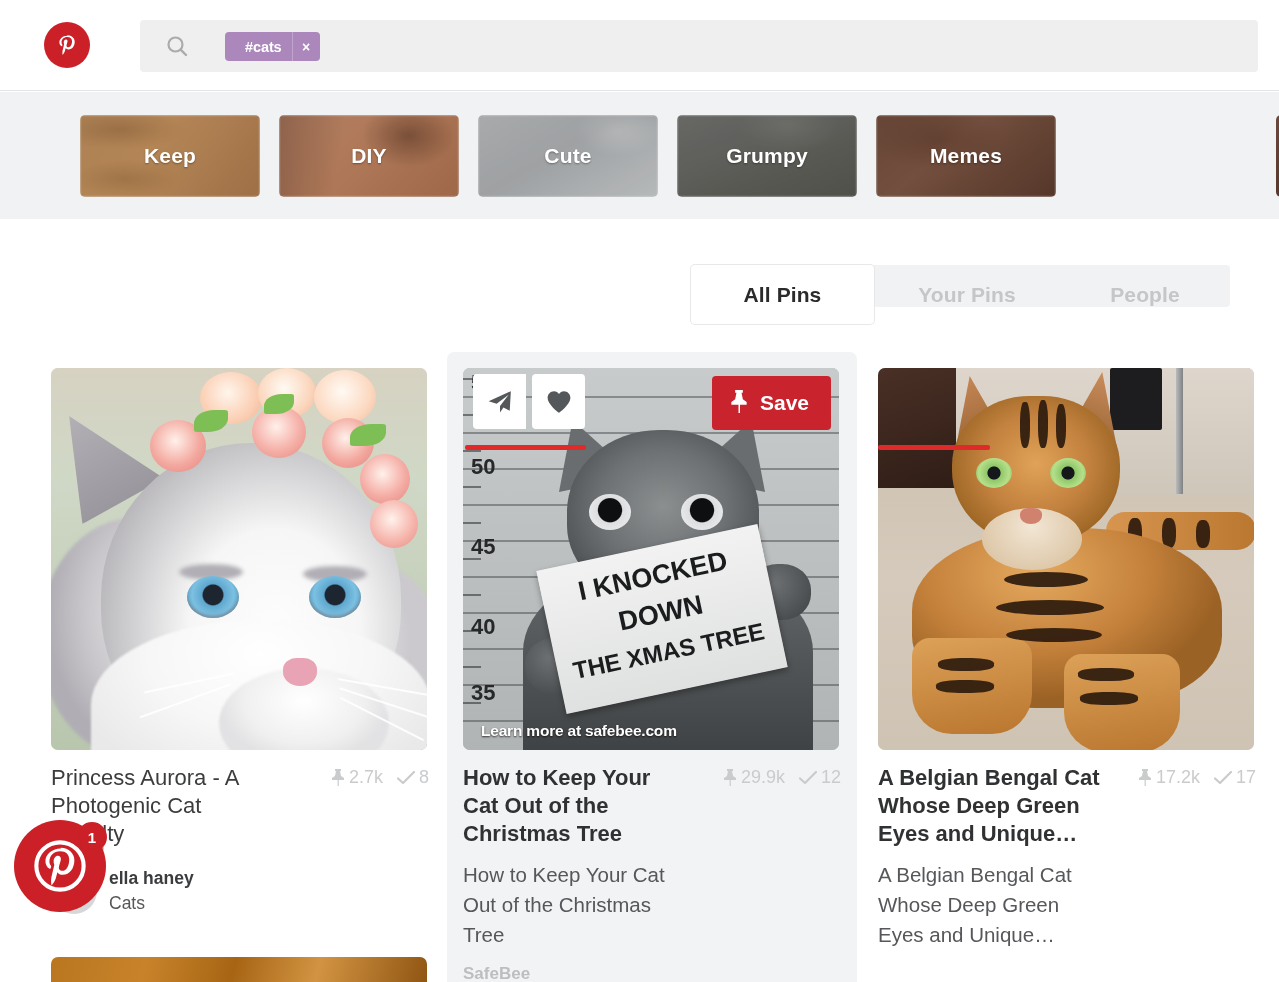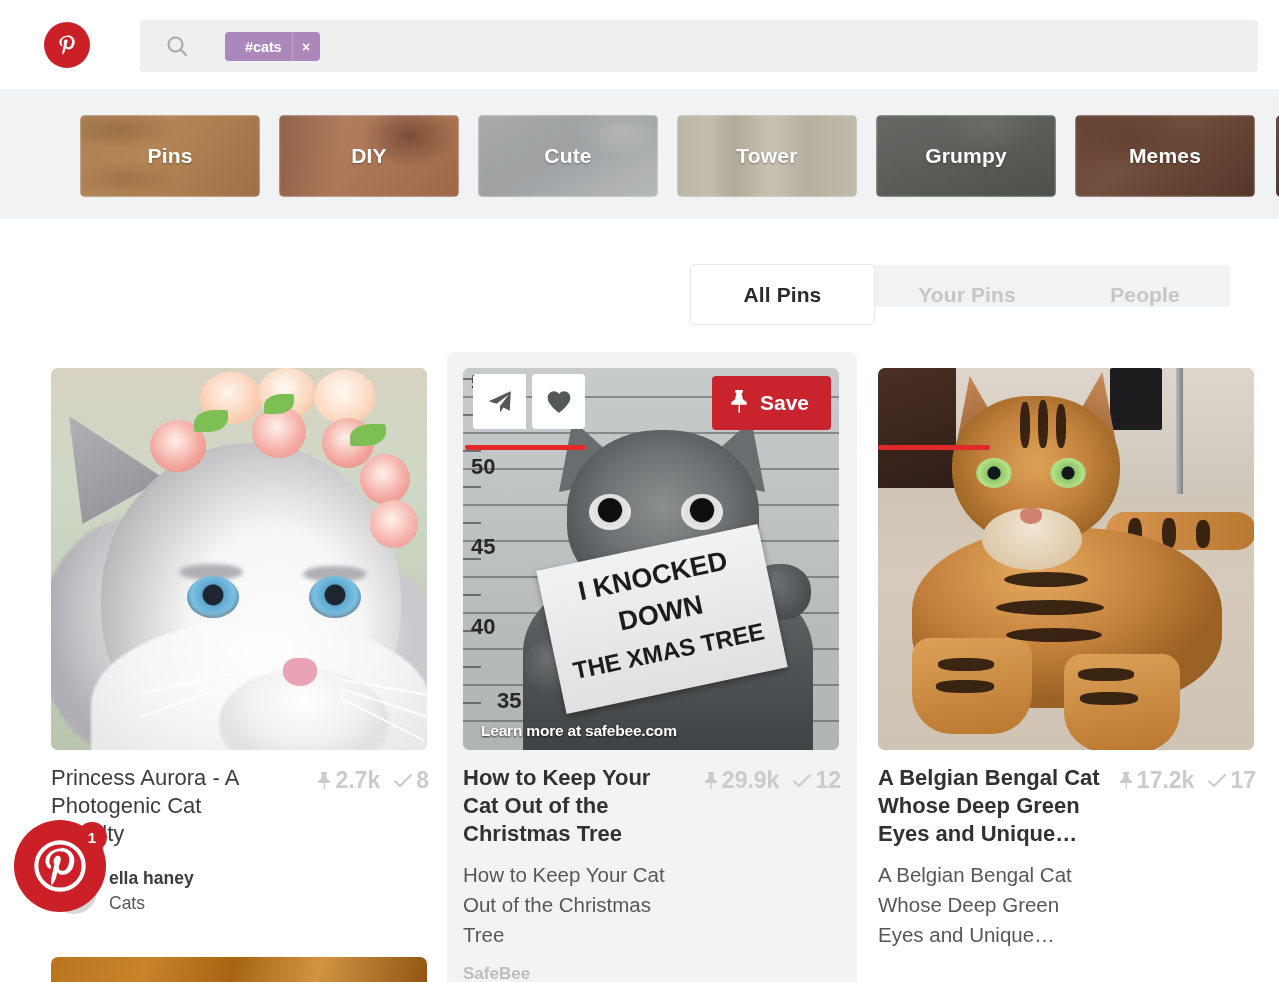--- a/index.html
+++ b/index.html
@@ -398,22 +398,22 @@
     font-size: 22px;
     line-height: 28px;
     color: #3b3c3e;
     max-width: 228px;
     cursor: pointer;
   }
   .pin-title.bold { font-weight: bold; color: #2f3133; }
   .pin-stats {
     display: flex; align-items: center; gap: 14px;
     color: #c9cbcd;
-    font-size: 23px;
-    font-weight: bold;
+    font-size: 18px;
+    font-weight: normal;
     white-space: nowrap;
     padding-top: 3px;
   }
   .stat { display: flex; align-items: center; gap: 4px; }
   .stat svg { display: block; }
 
   .pin-desc {
     margin-top: 12px;
     font-size: 20.5px;
     line-height: 30px;
@@ -503,40 +503,35 @@
     </div>
   </div>
 </div>
 
 <div class="cat-band">
   <div class="cat-strip">
 
     <div class="cat-tile">
       <div class="bgimg bg-funny"></div>
       <div class="shade"></div>
-      <span class="cat-text">Pins</span>
+      <span class="cat-text">Keep</span>
     </div>
 
     <div class="cat-tile">
       <div class="bgimg bg-diy"></div>
       <div class="shade"></div>
       <span class="cat-text">DIY</span>
     </div>
 
     <div class="cat-tile">
       <div class="bgimg bg-cute"></div>
       <div class="shade"></div>
       <span class="cat-text">Cute</span>
     </div>
 
-    <div class="cat-tile">
-      <div class="bgimg bg-tower"></div>
-      <div class="shade"></div>
-      <span class="cat-text">Tower</span>
-    </div>
 
     <div class="cat-tile">
       <div class="bgimg bg-grumpy"></div>
       <div class="shade"></div>
       <span class="cat-text">Grumpy</span>
     </div>
 
     <div class="cat-tile">
       <div class="bgimg bg-memes"></div>
       <div class="shade"></div>
@@ -662,21 +657,21 @@
           <div class="mug-tick" style="top:154px;"></div>
           <div class="mug-tick" style="top:190px;"></div>
           <div class="mug-tick" style="top:226px;"></div>
           <div class="mug-tick" style="top:262px;"></div>
           <div class="mug-tick" style="top:298px;"></div>
           <div class="mug-tick" style="top:334px;"></div>
           <span class="mug-num" style="top:2px;">55</span>
           <span class="mug-num" style="top:86px;">50</span>
           <span class="mug-num" style="top:166px;">45</span>
           <span class="mug-num" style="top:246px;">40</span>
-          <span class="mug-num" style="top:320px;margin-left:26px;">35</span>
+          <span class="mug-num" style="top:312px;">35</span>
 
           <div class="mug-body"></div>
           <div class="mug-earL mug-ear"></div>
           <div class="mug-earR mug-ear"></div>
           <div class="mug-cat-head"></div>
           <div class="mug-eye mug-eyeL"></div>
           <div class="mug-eye mug-eyeR"></div>
           <div class="mug-paw" style="left:286px; top:196px;"></div>
           <div class="mug-paw" style="left:62px;  top:270px;"></div>
           <div class="mug-sign">

